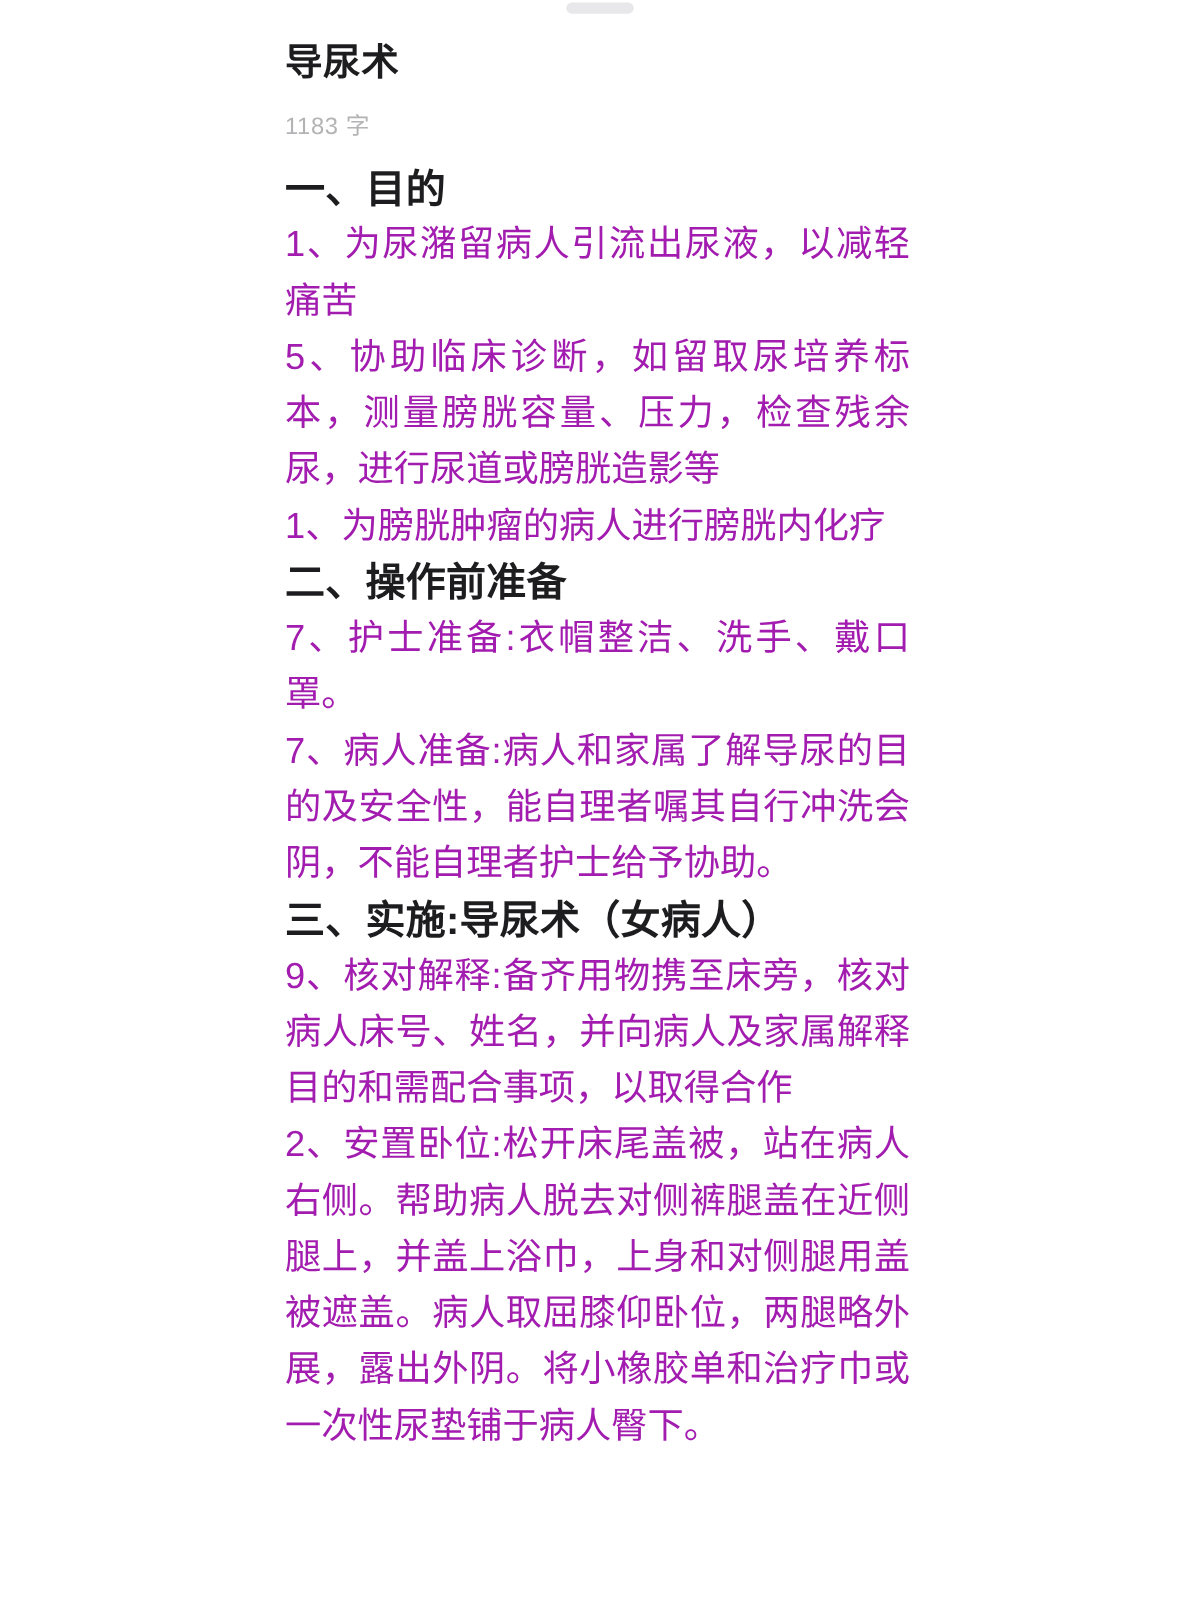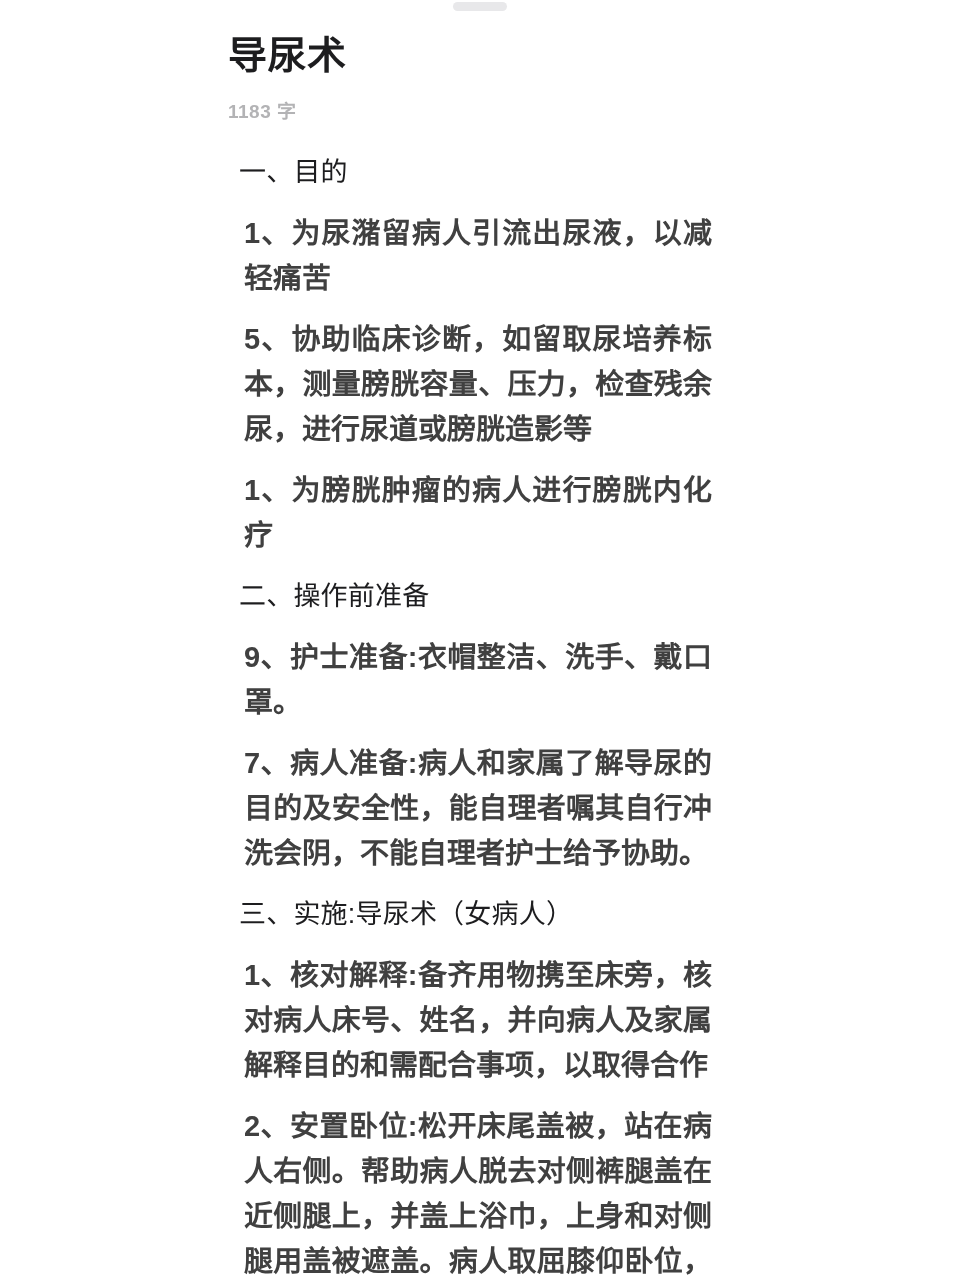--- a/index.html
+++ b/index.html
@@ -33,54 +33,54 @@
     border-radius: 5px;
     background: #e8e8ea;
   }
   .doc {
     position: absolute;
     left: 228px;
     top: 0;
     width: 500px;
   }
   .doc-title {
-    font-size: 39px;
+    font-size: 30px;
     font-weight: bold;
     color: #1d1d1f;
     letter-spacing: 0.5px;
     margin: 0;
     padding-top: 32px;
     line-height: 1.25;
   }
   .doc-wordcount {
     font-size: 19px;
     color: #b3b3b5;
     margin: 0;
     padding-top: 15px;
     letter-spacing: 0.5px;
-    font-weight: bold;
+    font-weight: normal;
   }
   .content {
     padding-top: 16px;
   }
   .section-heading {
-    font-size: 27px;
-    font-weight: normal;
+    font-size: 32px;
+    font-weight: bold;
     color: #1d1d1f;
     line-height: 45px;
-    margin: 11px;
+    margin: 0;
     letter-spacing: 0.2px;
     white-space: nowrap;
   }
   .para {
     font-size: 29px;
-    font-weight: bold;
-    color: #404040;
+    font-weight: normal;
+    color: #a21caf;
     line-height: 45px;
-    margin: 16px;
+    margin: 0;
     letter-spacing: 0px;
     text-align: justify;
     text-justify: inter-ideograph;
   }
 </style>
 </head>
 <body>
 
 <div class="screen">
 
@@ -91,22 +91,22 @@
     <h1 class="doc-title">导尿术</h1>
 
     <div class="doc-wordcount">1183 字</div>
 
     <div class="content">
         <div class="section-heading">一、目的</div>
         <div class="para">1、为尿潴留病人引流出尿液，以减轻痛苦</div>
         <div class="para">5、协助临床诊断，如留取尿培养标本，测量膀胱容量、压力，检查残余尿，进行尿道或膀胱造影等</div>
         <div class="para">1、为膀胱肿瘤的病人进行膀胱内化疗</div>
         <div class="section-heading">二、操作前准备</div>
-        <div class="para">9、护士准备:衣帽整洁、洗手、戴口罩。</div>
+        <div class="para">7、护士准备:衣帽整洁、洗手、戴口罩。</div>
         <div class="para">7、病人准备:病人和家属了解导尿的目的及安全性，能自理者嘱其自行冲洗会阴，不能自理者护士给予协助。</div>
         <div class="section-heading">三、实施:导尿术（女病人）</div>
-        <div class="para">1、核对解释:备齐用物携至床旁，核对病人床号、姓名，并向病人及家属解释目的和需配合事项，以取得合作</div>
+        <div class="para">9、核对解释:备齐用物携至床旁，核对病人床号、姓名，并向病人及家属解释目的和需配合事项，以取得合作</div>
         <div class="para">2、安置卧位:松开床尾盖被，站在病人右侧。帮助病人脱去对侧裤腿盖在近侧腿上，并盖上浴巾，上身和对侧腿用盖被遮盖。病人取屈膝仰卧位，两腿略外展，露出外阴。将小橡胶单和治疗巾或一次性尿垫铺于病人臀下。</div>
       </div>
 
   </div>
 
 </div>
 
 </body></html>

